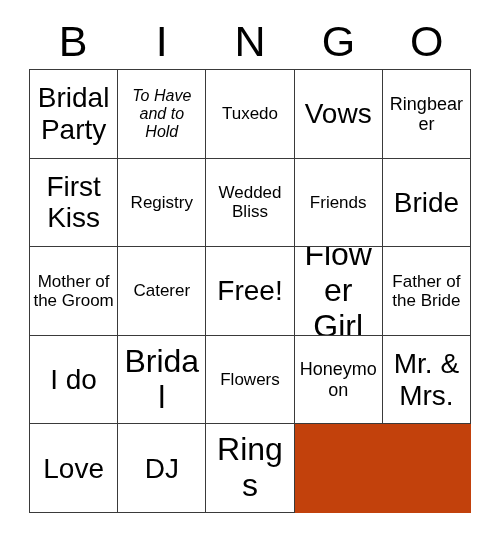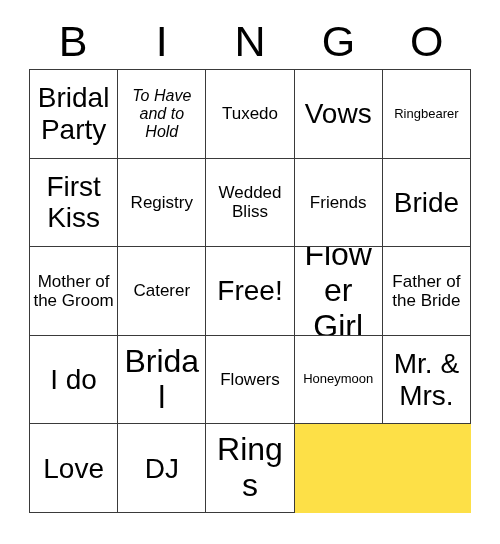--- a/index.html
+++ b/index.html
@@ -49,21 +49,21 @@
     left: 29px;
     top: 69px;
     width: 442px;
     height: 444px;
     display: grid;
     grid-template-columns: repeat(5, 1fr);
     grid-template-rows: repeat(5, 1fr);
     border-top: 1px solid #3a3a3a;
     border-left: 1px solid #3a3a3a;
     box-sizing: border-box;
-    background: #fde047;
+    background: #c2410c;
   }
 
   .bingo-cell {
     border-right: 1px solid #3a3a3a;
     border-bottom: 1px solid #3a3a3a;
     box-sizing: border-box;
     display: flex;
     align-items: center;
     justify-content: center;
     text-align: center;
@@ -80,21 +80,21 @@
     line-height: 1.12;
     word-wrap: break-word;
     hyphens: none;
   }
 
   
   .size-xl  { font-size: 28px; }
   .size-lg  { font-size: 32px; }
   .size-md  { font-size: 17px; }
   .size-sm  { font-size: 16px; font-style: italic; }
-  .size-xs  { font-size: 13px; }
+  .size-xs  { font-size: 18px; }
 </style>
 </head>
 <body>
 
 <div id="bingo-card">
 
   <div id="bingo-header">
     <div class="header-letter">B</div>
     <div class="header-letter">I</div>
     <div class="header-letter">N</div>

